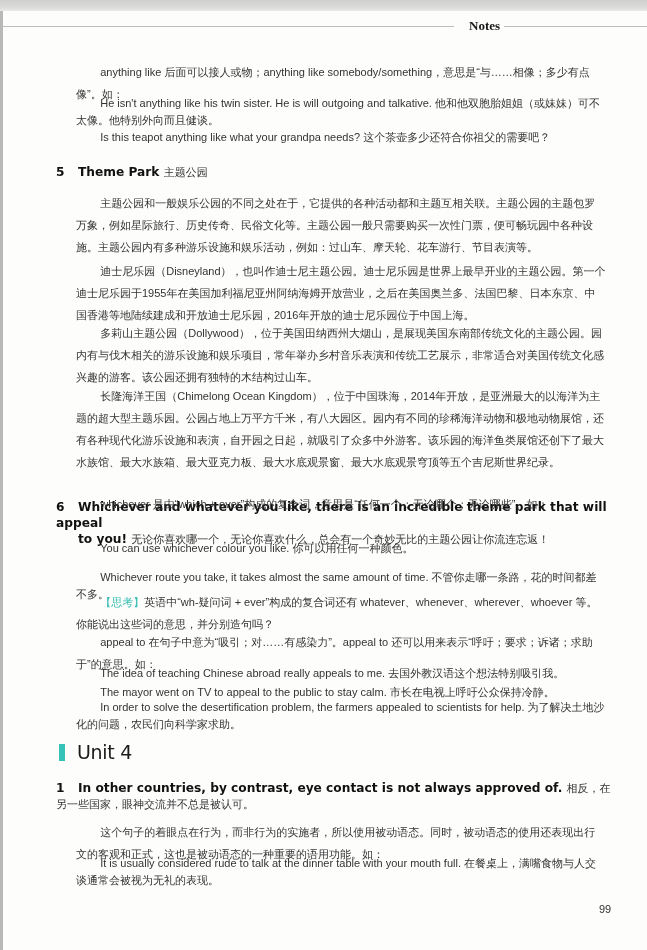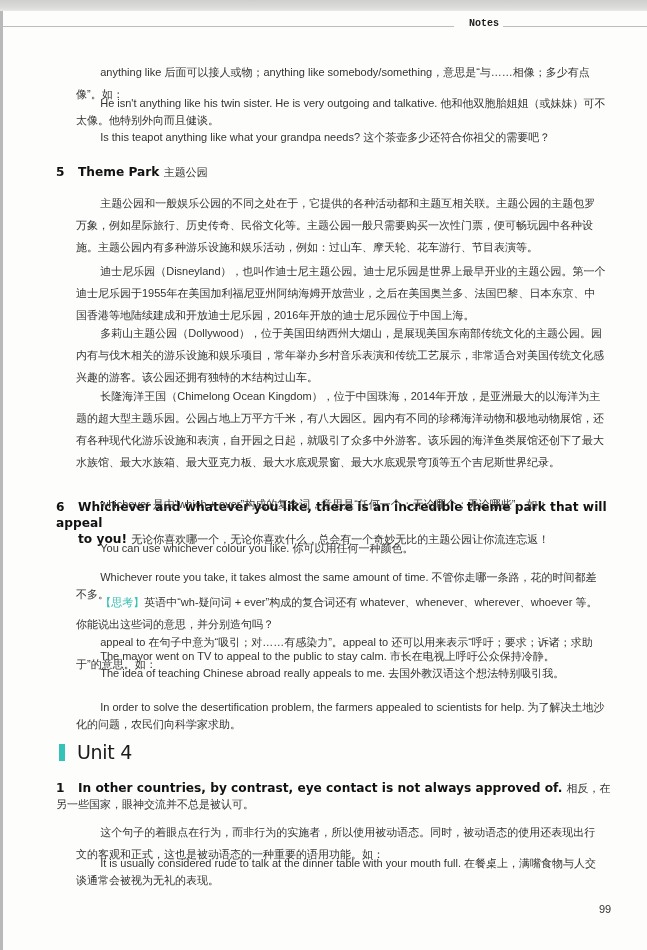--- a/index.html
+++ b/index.html
@@ -19,21 +19,21 @@
     background: #b9b9b9;
   }
   .header-rule-left {
     position: absolute; left: 2px; top: 26px; width: 452px; height: 1px; background: #bdbdbd;
   }
   .header-rule-right {
     position: absolute; left: 503px; top: 26px; width: 144px; height: 1px; background: #bdbdbd;
   }
   .notes-label {
     position: absolute; left: 465px; top: 18px;
-    font-family: Liberation Mono, monospace; font-weight: bold; font-size: 10px; color: #1a1a1a;
+    font-family: Liberation Serif, serif; font-weight: bold; font-size: 13px; color: #1a1a1a;
     background: #fdfdfc; padding: 0 4px;
   }
   p { margin: 0; }
   .para {
     position: absolute; font-size: 11px; line-height: 22px; color: #333;
     text-indent: 2.2em; left: 76px; width: 530px;
   }
   .ex { position: absolute; font-size: 11px; line-height: 17px; color: #333; left: 76px; width: 530px; text-indent: 2.2em; }
   .sec-head {
     position: absolute; left: 56px; width: 560px;
@@ -52,21 +52,21 @@
 </head>
 <body>
 
 <div class="top-strip"></div>
 <div class="left-edge"></div>
 <div class="header-rule-left"></div>
 <div class="header-rule-right"></div>
 <div class="notes-label">Notes</div>
 
 <p class="para" style="top:61px;">anything like 后面可以接人或物；anything like somebody/something，意思是“与……相像；多少有点像”。如：</p>
-<p class="ex" style="top:95px;">He isn't anything like his twin sister. He is very outgoing and talkative. 他和他双胞胎姐姐（或妹妹）可不太像。他特别外向而且健谈。</p>
+<p class="ex" style="top:95px;">He isn't anything like his twin sister. He is will outgoing and talkative. 他和他双胞胎姐姐（或妹妹）可不太像。他特别外向而且健谈。</p>
 <p class="ex" style="top:129px;">Is this teapot anything like what your grandpa needs? 这个茶壶多少还符合你祖父的需要吧？</p>
 
 <div class="sec-head" style="top:164px;">
   <span class="num">5</span><span>Theme Park</span>
   <span class="zh">主题公园</span>
 </div>
 <p class="para" style="top:192px;">主题公园和一般娱乐公园的不同之处在于，它提供的各种活动都和主题互相关联。主题公园的主题包罗万象，例如星际旅行、历史传奇、民俗文化等。主题公园一般只需要购买一次性门票，便可畅玩园中各种设施。主题公园内有多种游乐设施和娱乐活动，例如：过山车、摩天轮、花车游行、节目表演等。</p>
 <p class="para" style="top:260px;">迪士尼乐园（Disneyland），也叫作迪士尼主题公园。迪士尼乐园是世界上最早开业的主题公园。第一个迪士尼乐园于1955年在美国加利福尼亚州阿纳海姆开放营业，之后在美国奥兰多、法国巴黎、日本东京、中国香港等地陆续建成和开放迪士尼乐园，2016年开放的迪士尼乐园位于中国上海。</p>
 <p class="para" style="top:322px;">多莉山主题公园（Dollywood），位于美国田纳西州大烟山，是展现美国东南部传统文化的主题公园。园内有与伐木相关的游乐设施和娱乐项目，常年举办乡村音乐表演和传统工艺展示，非常适合对美国传统文化感兴趣的游客。该公园还拥有独特的木结构过山车。</p>
 <p class="para" style="top:385px;">长隆海洋王国（Chimelong Ocean Kingdom），位于中国珠海，2014年开放，是亚洲最大的以海洋为主题的超大型主题乐园。公园占地上万平方千米，有八大园区。园内有不同的珍稀海洋动物和极地动物展馆，还有各种现代化游乐设施和表演，自开园之日起，就吸引了众多中外游客。该乐园的海洋鱼类展馆还创下了最大水族馆、最大水族箱、最大亚克力板、最大水底观景窗、最大水底观景穹顶等五个吉尼斯世界纪录。</p>
@@ -74,21 +74,21 @@
 <div class="sec-head" style="top:499px;">
   <span class="num">6</span><span>Whichever and whatever you like, there is an incredible theme park that will appeal</span>
   <span class="wrapline"><span>to you!</span> <span class="zh">无论你喜欢哪一个，无论你喜欢什么，总会有一个奇妙无比的主题公园让你流连忘返！</span></span>
 </div>
 <p class="para" style="top:493px;">whichever 是由“which + ever”构成的复合词，意思是“任何一个；无论哪个；无论哪些”。如：</p>
 <p class="ex" style="top:540px;">You can use whichever colour you like. 你可以用任何一种颜色。</p>
 <p class="ex" style="top:557px;margin-top:12px;">Whichever route you take, it takes almost the same amount of time. 不管你走哪一条路，花的时间都差不多。</p>
 <p class="para" style="top:591px;"><span class="think-tag">【思考】</span><span>英语中“wh-疑问词 + ever”构成的复合词还有 whatever、whenever、wherever、whoever 等。你能说出这些词的意思，并分别造句吗？</span></p>
 <p class="para" style="top:631px;">appeal to 在句子中意为“吸引；对……有感染力”。appeal to 还可以用来表示“呼吁；要求；诉诸；求助于”的意思。如：</p>
 <p class="ex" style="top:665px;">The idea of teaching Chinese abroad really appeals to me. 去国外教汉语这个想法特别吸引我。</p>
-<p class="ex" style="top:648px;">The mayor went on TV to appeal to the public to stay calm. 市长在电视上呼吁公众保持冷静。</p>
+<p class="ex" style="top:684px;">The mayor went on TV to appeal to the public to stay calm. 市长在电视上呼吁公众保持冷静。</p>
 <p class="ex" style="top:699px;">In order to solve the desertification problem, the farmers appealed to scientists for help. 为了解决土地沙化的问题，农民们向科学家求助。</p>
 
 <div class="unit-head">
   <div class="unit-bar"></div>
   <div class="unit-title">Unit 4</div>
 </div>
 <div class="sec-head" style="top:780px;">
   <span class="num">1</span><span>In other countries, by contrast, eye contact is not always approved of.</span>
   <span class="zh">相反，在另一些国家，眼神交流并不总是被认可。</span>
 </div>

